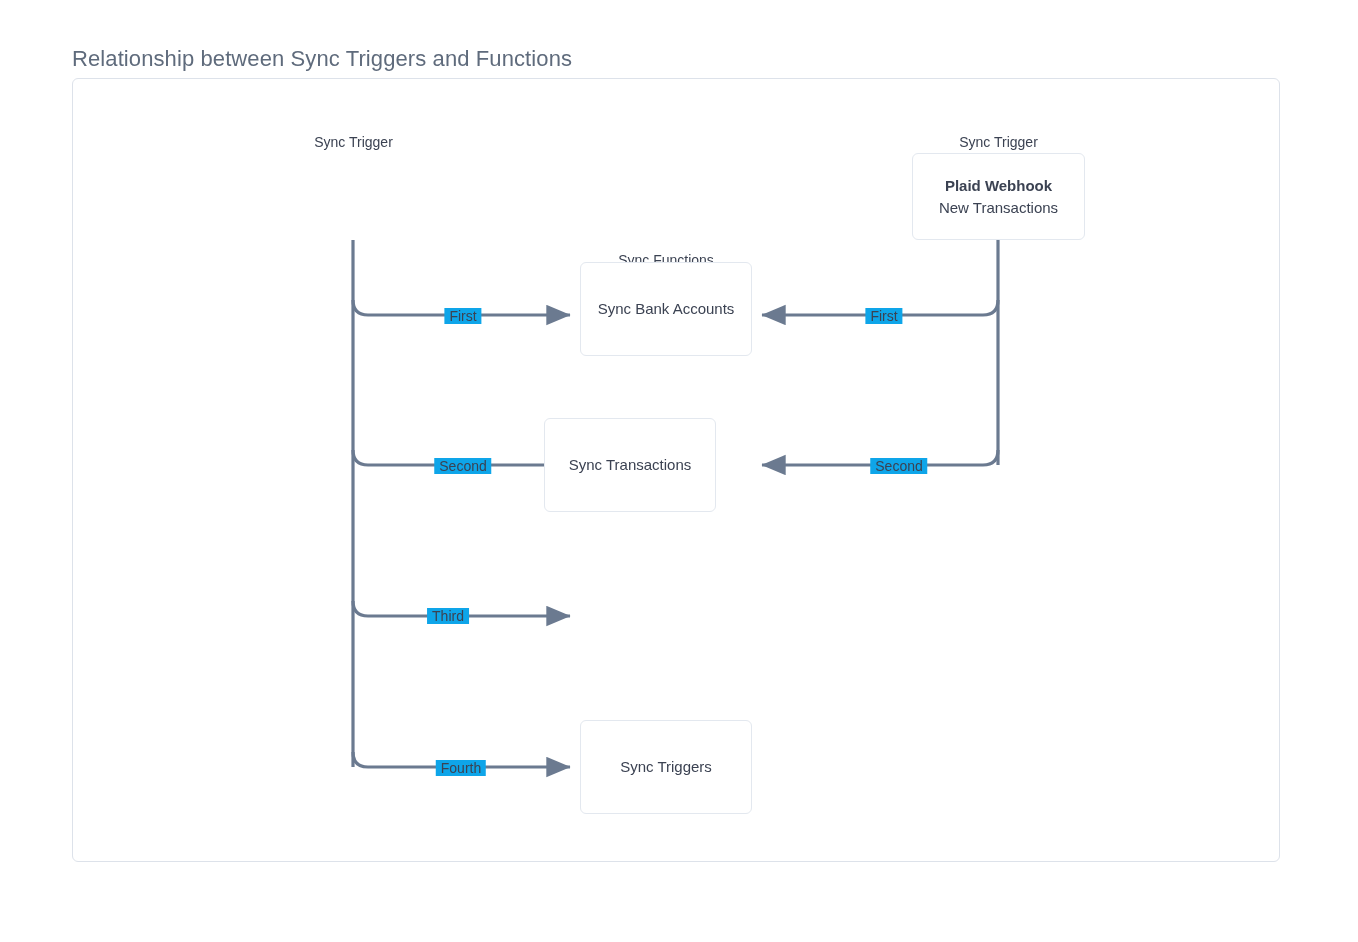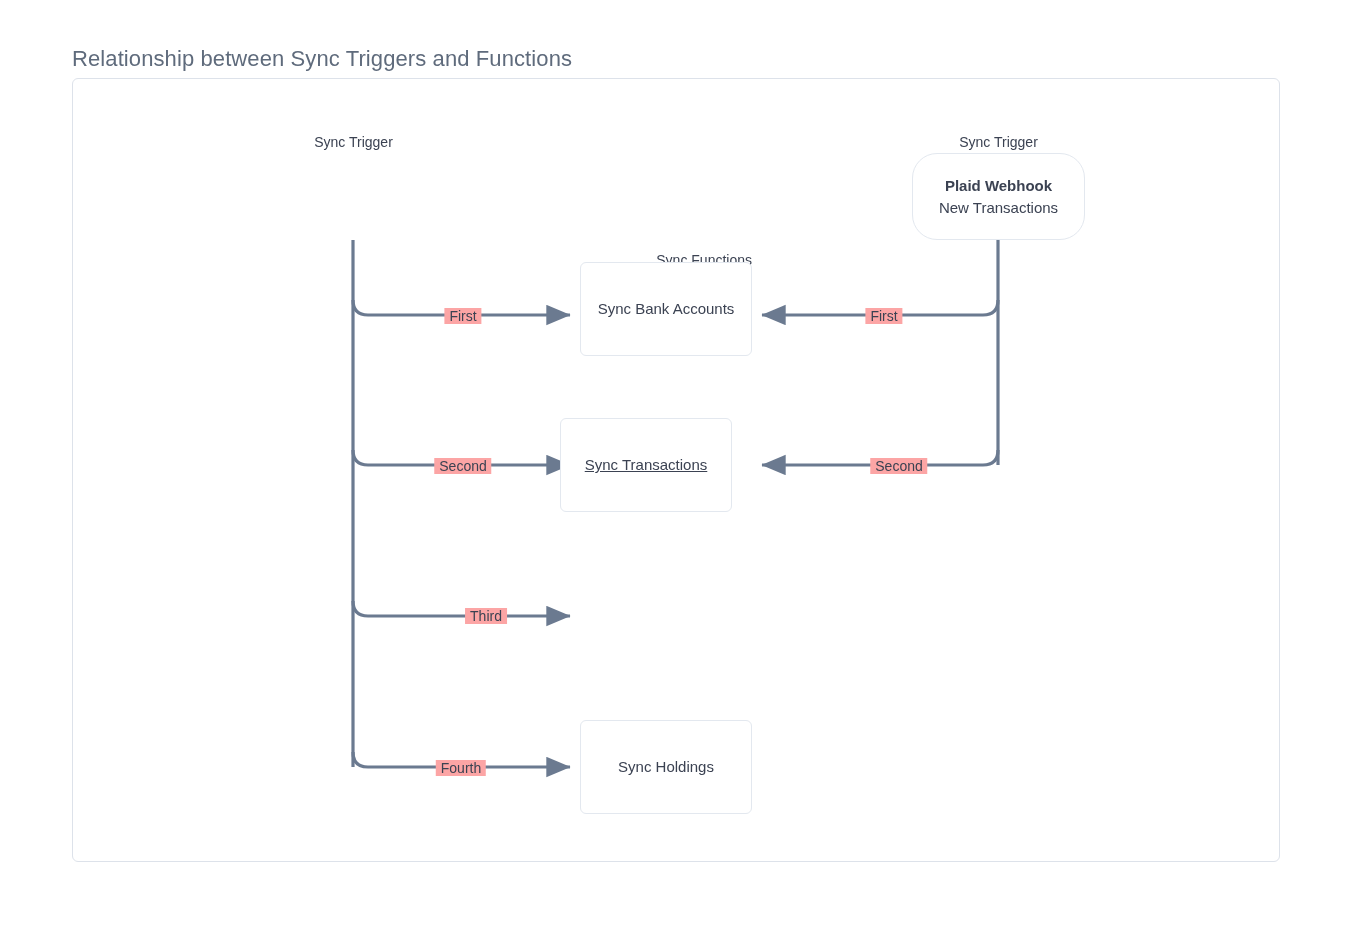--- a/index.html
+++ b/index.html
@@ -73,21 +73,21 @@
     position: absolute;
     font-size: 14px;
     color: #3b4252;
     white-space: nowrap;
     text-align: center;
   }
   .edge-label {
     position: absolute;
     font-size: 14px;
     color: #3b4252;
-    background: #fca5a5;
+    background: #0ea5e9;
     padding: 0 5px;
     white-space: nowrap;
     transform: translate(-50%, -50%);
   }
 </style>
 </head>
 <body>
 
 <div id="page">
 
@@ -122,46 +122,46 @@
       <path d="M998,300 Q998,315 983,315 L762,315" marker-end="url(#arrow-l)"></path>
 
       <path d="M998,450 Q998,465 983,465 L762,465" marker-end="url(#arrow-l)"></path>
     </g>
   </svg>
 
   <div class="group-label" style="left:267px; top:134px; width:173px;">Sync Trigger</div>
 
   <div class="group-label" style="left:912px; top:134px; width:173px;">Sync Trigger</div>
 
-  <div class="group-label" style="left:580px; top:252px; width:172px;text-align:right;">Sync Functions</div>
+  <div class="group-label" style="left:580px; top:252px; width:172px;">Sync Functions</div>
 
 
-  <div class="node" style="left:912px; top:153px; width:173px; height:87px;border-radius:25px;">
+  <div class="node" style="left:912px; top:153px; width:173px; height:87px;">
     <div class="node-line bold">Plaid Webhook</div>
     <div class="node-line">New Transactions</div>
   </div>
 
   <div class="node" style="left:580px; top:262px; width:172px; height:94px;">
     <div class="node-line">Sync Bank Accounts</div>
   </div>
 
-  <div class="node" style="left:560px; top:418px; width:172px; height:94px;text-decoration:underline;">
+  <div class="node" style="left:544px; top:418px; width:172px; height:94px;">
     <div class="node-line">Sync Transactions</div>
   </div>
 
 
   <div class="node" style="left:580px; top:720px; width:172px; height:94px;">
-    <div class="node-line">Sync Holdings</div>
+    <div class="node-line">Sync Triggers</div>
   </div>
 
   <div class="edge-label" style="left:463px; top:316px;">First</div>
 
   <div class="edge-label" style="left:463px; top:466px;">Second</div>
 
-  <div class="edge-label" style="left:486px; top:616px;">Third</div>
+  <div class="edge-label" style="left:448px; top:616px;">Third</div>
 
   <div class="edge-label" style="left:461px; top:768px;">Fourth</div>
 
   <div class="edge-label" style="left:884px; top:316px;">First</div>
 
   <div class="edge-label" style="left:899px; top:466px;">Second</div>
 
 </div>
 
 </body></html>

